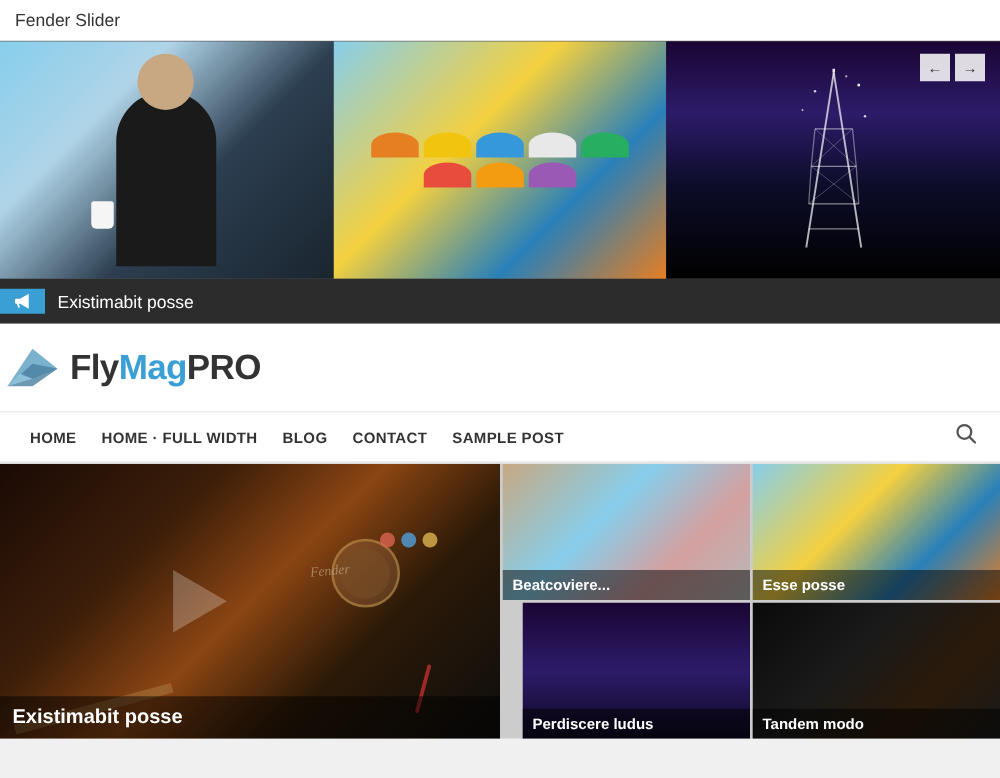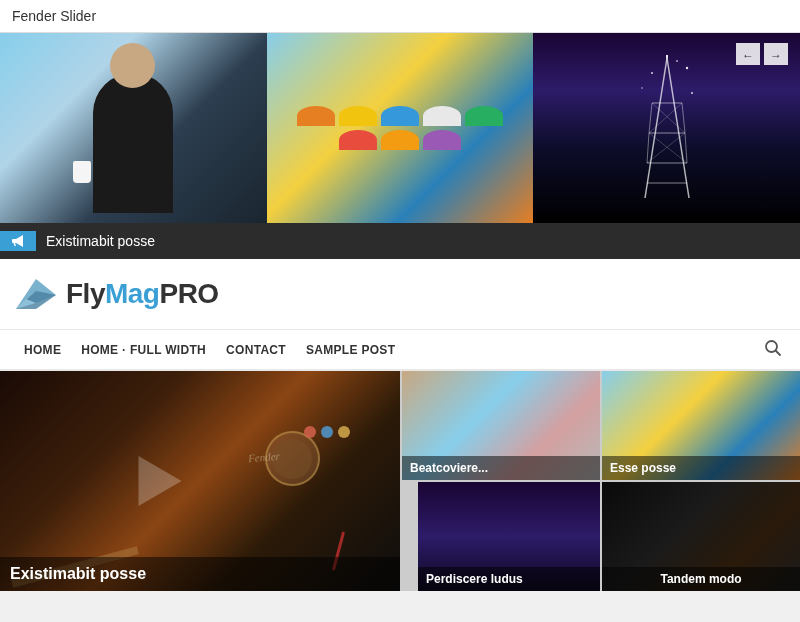--- a/index.html
+++ b/index.html
@@ -111,21 +111,21 @@
     }
     .ticker-icon svg { width: 16px; height: 16px; fill: white; }
     .ticker-text {
       color: #fff;
       font-size: 14px;
     }
 
     
     .logo-area {
       background: #fff;
-      padding: 16px 14px;
+      padding: 16px 4px;
       display: flex;
       align-items: center;
     }
     .logo-icon {
       width: 44px; height: 38px;
       margin-right: 8px;
       flex-shrink: 0;
     }
     .logo-text {
       font-size: 28px;
@@ -322,20 +322,21 @@
   </svg>
   <div class="logo-text">
     <span class="fly">Fly</span><span class="mag">Mag</span><span class="pro">PRO</span>
   </div>
 </div>
 
 <nav class="main-nav">
   <div class="nav-items" id="nav-items-container">
   <a href="#" class="nav-item">HOME</a>
       <a href="#" class="nav-item">HOME · FULL WIDTH</a>
+      <a href="#" class="nav-item">BLOG</a>
       <a href="#" class="nav-item">CONTACT</a>
       <a href="#" class="nav-item">SAMPLE POST</a>
     </div>
   <div class="nav-search">
     <svg width="18" height="18" viewBox="0 0 18 18" xmlns="http://www.w3.org/2000/svg">
       <circle cx="7.5" cy="7.5" r="5.5" stroke="#555" stroke-width="1.8" fill="none"></circle>
       <line x1="11.5" y1="11.5" x2="16" y2="16" stroke="#555" stroke-width="1.8" stroke-linecap="round"></line>
     </svg>
   </div>
 </nav>
@@ -372,18 +373,18 @@
         <div class="grid-caption">Beatcoviere...</div>
       </div>
       <div class="grid-cell" style="background: linear-gradient(135deg, rgb(135, 206, 235) 0%, rgb(244, 208, 63) 40%, rgb(41, 128, 185) 70%, rgb(230, 126, 34) 100%); position: relative; overflow: hidden;">
         <div style="width: 100%; height: 100%; background: linear-gradient(135deg, rgb(135, 206, 235) 0%, rgb(244, 208, 63) 40%, rgb(41, 128, 185) 70%, rgb(230, 126, 34) 100%);"></div>
         <div class="grid-caption">Esse posse</div>
       </div>
       <div class="grid-cell" style="background: linear-gradient(rgb(26, 5, 51) 0%, rgb(45, 27, 105) 50%, rgb(13, 8, 32) 100%); position: relative; overflow: hidden; margin-left: 16px;">
         <div style="width: 100%; height: 100%; background: linear-gradient(rgb(26, 5, 51) 0%, rgb(45, 27, 105) 50%, rgb(13, 8, 32) 100%);"></div>
         <div class="grid-caption">Perdiscere ludus</div>
       </div>
-      <div class="grid-cell" style="background: linear-gradient(135deg, rgb(10, 10, 10) 0%, rgb(26, 26, 26) 40%, rgb(42, 26, 10) 70%, rgb(26, 26, 26) 100%); position: relative; overflow: hidden; text-align: center;">
+      <div class="grid-cell" style="background: linear-gradient(135deg, rgb(10, 10, 10) 0%, rgb(26, 26, 26) 40%, rgb(42, 26, 10) 70%, rgb(26, 26, 26) 100%); position: relative; overflow: hidden;">
         <div style="width: 100%; height: 100%; background: linear-gradient(135deg, rgb(10, 10, 10) 0%, rgb(26, 26, 26) 40%, rgb(42, 26, 10) 70%, rgb(26, 26, 26) 100%);"></div>
         <div class="grid-caption">Tandem modo</div>
       </div>
     </div>
 </div>
 
 </body></html>

